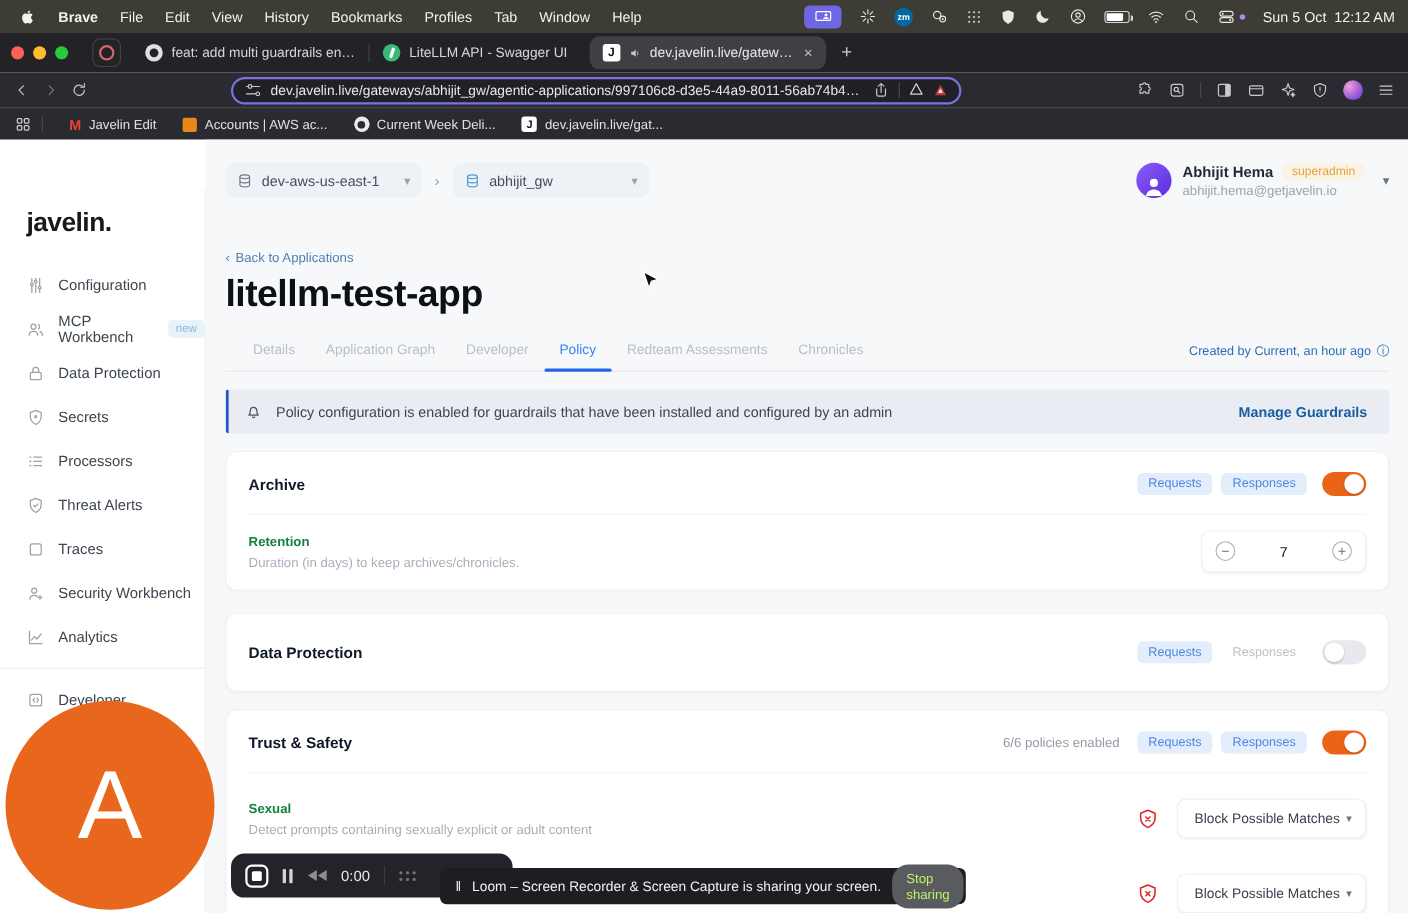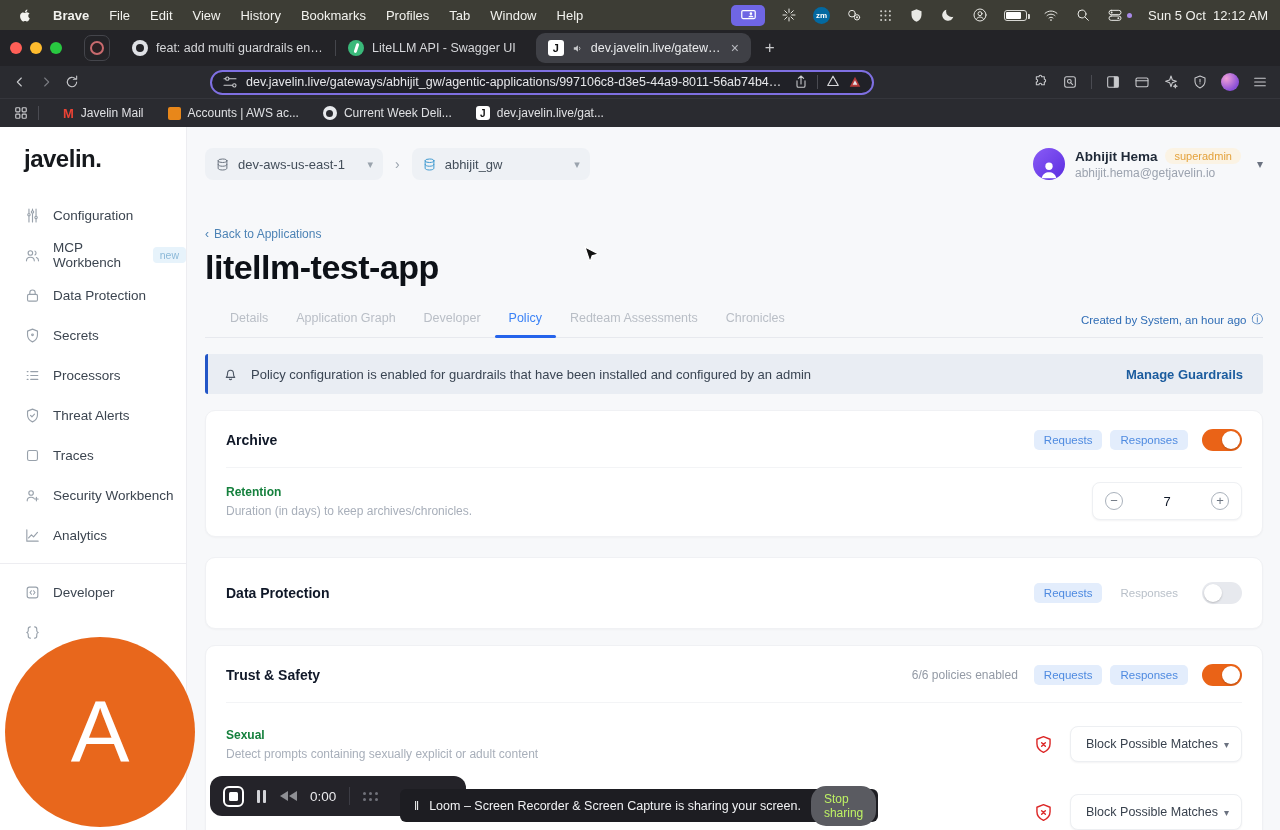--- a/index.html
+++ b/index.html
@@ -52,21 +52,21 @@
   .bmbar { height: 29px; background: #2a2b30; border-top: 1px solid #35363c; display: flex; align-items: center; padding: 0 14px; gap: 10px; }
   .bm { display: flex; align-items: center; gap: 7px; color: #dfe0e3; font-size: 12px; margin-left: 14px; }
   .gmail-m { color: #ea4335; font-weight: 700; font-size: 13px; }
   .aws-cube { width: 13px; height: 13px; background: #e8871a; border-radius: 2px; transform: rotate(0deg); }
   .gh-bm { width: 14px; height: 14px; border-radius: 50%; background: #e8eaed; position: relative; }
   .gh-bm::after { content:""; position:absolute; left:3.5px; top:3.5px; width:7px; height:7px; border-radius:50%; background:#2a2b30; }
   .j-bm { width: 14px; height: 14px; border-radius: 3px; background: #fff; color: #111; font-weight: 700; font-size: 10px; display:flex; align-items:center; justify-content:center; }
 
   
   .app { display: flex; height: 703px; background: #fff; }
-  .sidebar { width: 187px; flex: none; background: #fff; border-right: 1px solid #ededf1; padding-top: 18px; }
+  .sidebar { width: 187px; flex: none; background: #fff; border-right: 1px solid #ededf1; padding-top: 18px; margin-top: 44px; }
   .logo { font-size: 24px; font-weight: 700; color: #16191d; letter-spacing: -0.5px; padding-left: 24px; margin-bottom: 22px; }
   .side-item { height: 40px; display: flex; align-items: center; gap: 12px; padding-left: 24px; font-size: 13.5px; font-weight: 500; color: #3c4550; }
   .side-div { border-top: 1px solid #ededf1; margin: 8px 0; }
   .badge-new { background: #e7f3fb; color: #8cb9d8; font-size: 10.5px; padding: 2px 7px; border-radius: 4px; margin-left: 12px; }
   .sic { width: 17px; height: 17px; stroke: #98a1ab; fill: none; stroke-width: 1.6; stroke-linecap: round; stroke-linejoin: round; flex: none; }
 
   .main { flex: 1; background: #f7f8fa; padding: 0 17px 0 18px; overflow: hidden; }
 
   
   .hdr-row { margin-top: 21px; display: flex; align-items: center; }
@@ -343,21 +343,21 @@
         <g fill="none" stroke="#c9cacd" stroke-width="2">
           <rect x="3" y="3" width="7" height="7" rx="1.5"></rect>
           <rect x="14" y="3" width="7" height="7" rx="1.5"></rect>
           <rect x="3" y="14" width="7" height="7" rx="1.5"></rect>
           <rect x="14" y="14" width="7" height="7" rx="1.5"></rect>
         </g>
       </svg>
     <span class="v-div"></span>
     <span class="bm">
         <span class="gmail-m">M</span>
-        <span>Javelin Mail</span>
+        <span>Javelin Edit</span>
       </span>
     <span class="bm">
         <span class="aws-cube"></span>
         <span>Accounts | AWS ac...</span>
       </span>
     <span class="bm">
         <span class="gh-bm"></span>
         <span>Current Week Deli...</span>
       </span>
     <span class="bm">
@@ -495,21 +495,21 @@
       <div class="page-title">litellm-test-app</div>
 
       <div class="tabs-row">
         <span class="ptab">Details</span>
         <span class="ptab">Application Graph</span>
         <span class="ptab">Developer</span>
         <span class="ptab active">Policy</span>
         <span class="ptab">Redteam Assessments</span>
         <span class="ptab">Chronicles</span>
         <span class="created-note">
-          <span>Created by System, an hour ago</span>
+          <span>Created by Current, an hour ago</span>
           <span>ⓘ</span>
         </span>
       </div>
 
       <div class="banner">
         <svg class="sic" style="stroke:#4b5563" viewBox="0 0 24 24">
             <path d="M18 16H6c1.2-1.2 1.8-2 1.8-5.2C7.8 8.1 9.5 6 12 6s4.2 2.1 4.2 4.8c0 3.2.6 4 1.8 5.2z"></path>
             <path d="M10.5 18.5a1.8 1.8 0 003 0"></path>
           </svg>
         <span class="banner-text">Policy configuration is enabled for guardrails that have been installed and configured by an admin</span>

